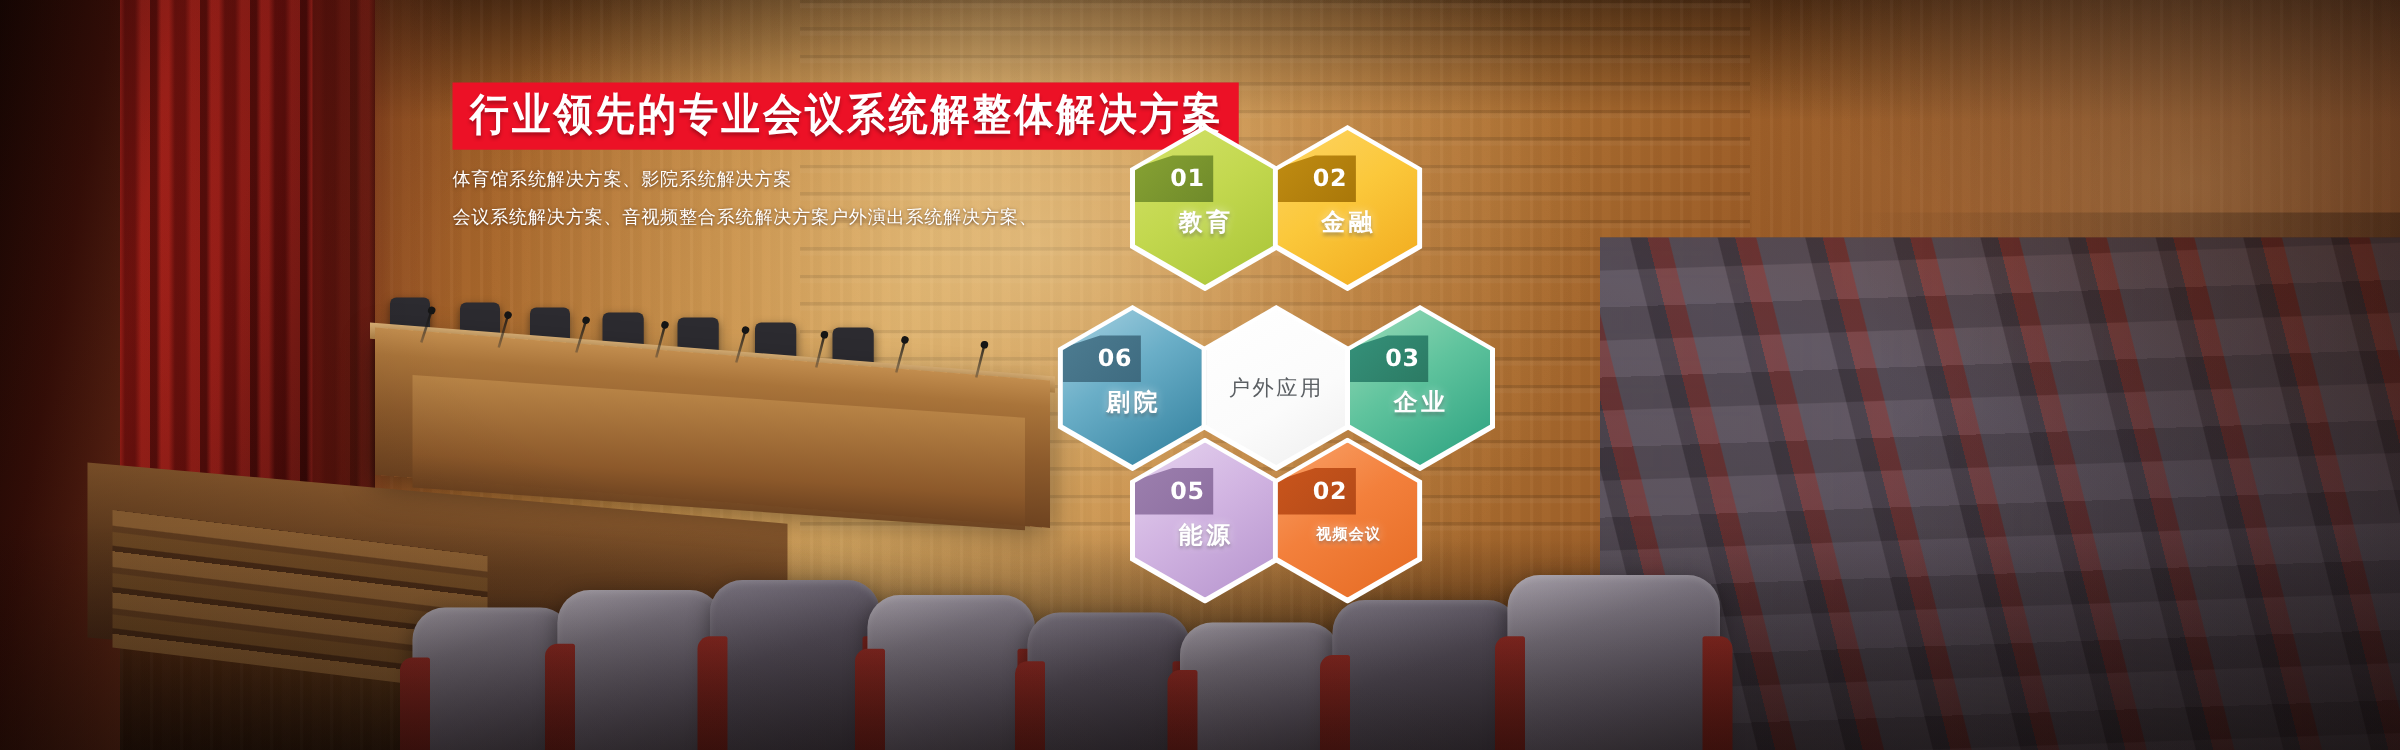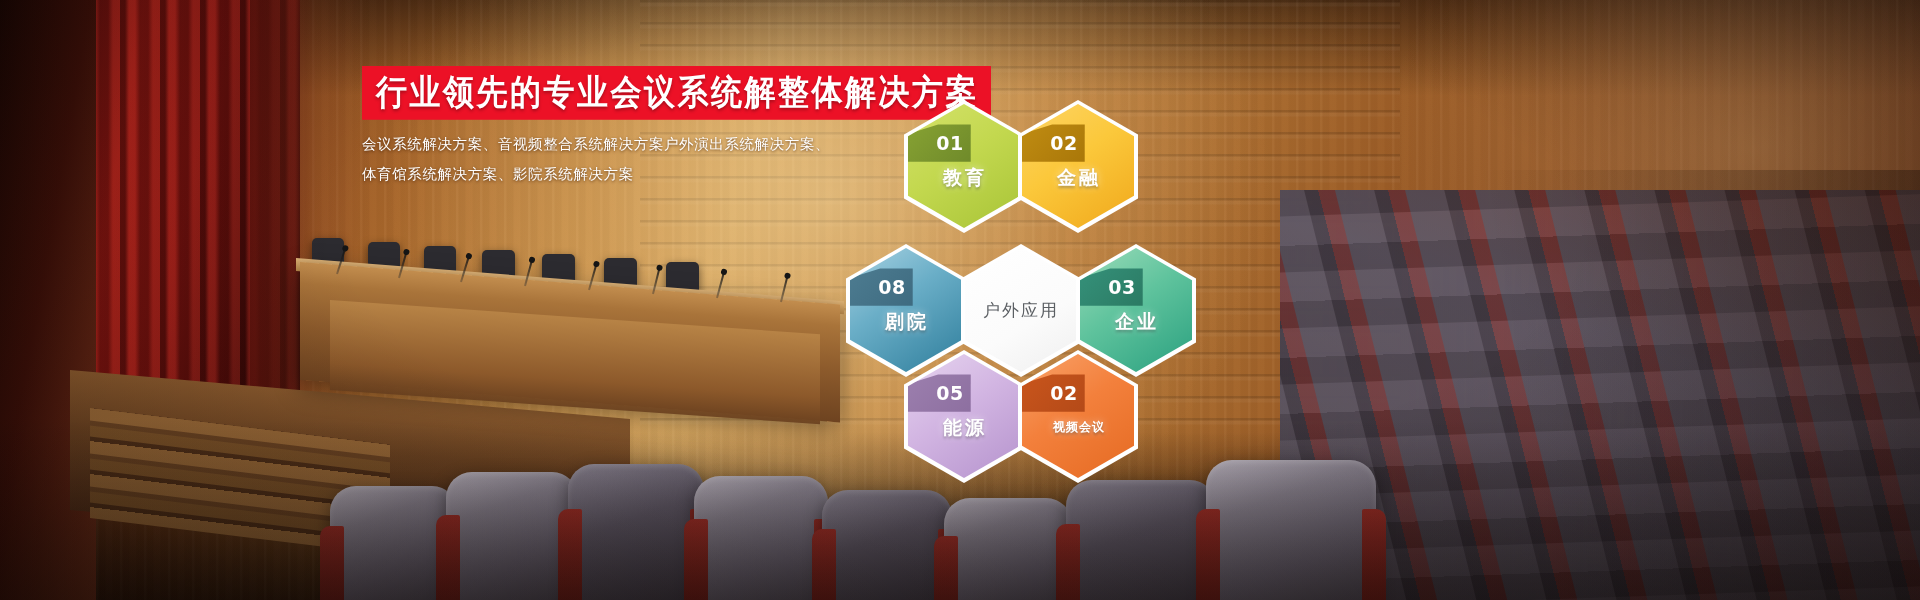--- a/index.html
+++ b/index.html
@@ -303,22 +303,22 @@
       <div class="back-red"></div>
         <div class="back-red r"></div>
     </div>
   </div>
 
   <div class="vignette"></div>
 
   <div class="copy">
     <div class="headline">行业领先的专业会议系统解整体解决方案</div>
     <div class="subcopy">
+      <div>体育馆系统解决方案、影院系统解决方案</div>
       <div>会议系统解决方案、音视频整合系统解决方案户外演出系统解决方案、</div>
-      <div>体育馆系统解决方案、影院系统解决方案</div>
     </div>
   </div>
 
   <div class="hexwrap">
 
     <div class="hex-cell" style="left:72px;top:0px;">
       <div class="hex-border" style="left:-4px;top:-4px;"></div>
       <div class="hex" style="background:linear-gradient(145deg,#d4e26a 0%,#c3d84f 45%,#a8c437 100%);">
         <div class="hex-num" style="background:linear-gradient(135deg,#87a233 0%,#6f8a2a 100%);">01</div>
         <div class="hex-label">教育</div>
@@ -329,21 +329,21 @@
       <div class="hex-border" style="left:-4px;top:-4px;"></div>
       <div class="hex" style="background:linear-gradient(145deg,#fdd464 0%,#fbc83b 45%,#f0a81b 100%);">
         <div class="hex-num" style="background:linear-gradient(135deg,#c08c12 0%,#a97709 100%);">02</div>
         <div class="hex-label">金融</div>
       </div>
     </div>
 
     <div class="hex-cell" style="left:14px;top:144px;">
       <div class="hex-border" style="left:-4px;top:-4px;"></div>
       <div class="hex" style="background:linear-gradient(145deg,#a8d2e2 0%,#6aaec7 42%,#2f7e9c 100%);">
-        <div class="hex-num" style="background:linear-gradient(135deg,#4d7c91 0%,#3e6b80 100%);">08</div>
+        <div class="hex-num" style="background:linear-gradient(135deg,#4d7c91 0%,#3e6b80 100%);">06</div>
         <div class="hex-label">剧院</div>
       </div>
     </div>
 
     <div class="hex-cell" style="left:129px;top:144px;">
       <div class="hex-border" style="left:-4px;top:-4px;background:#fff;"></div>
       <div class="hex" style="background:linear-gradient(150deg,#ffffff 0%,#fbfbfb 60%,#efefef 100%);">
         <div class="hex-center-label">户外应用</div>
       </div>
     </div>

